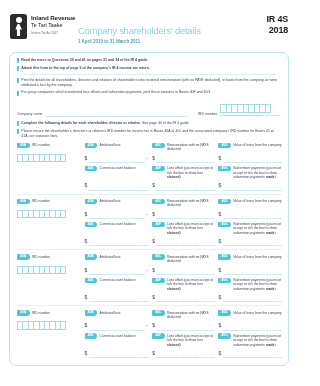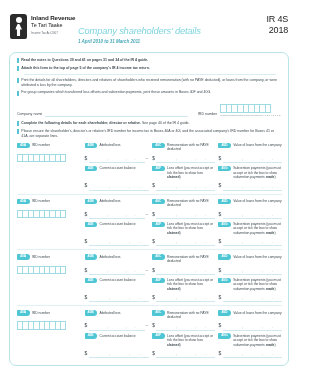--- a/index.html
+++ b/index.html
@@ -26,26 +26,26 @@
   .logo-mark:after{
     content:"";position:absolute;left:50%;top:10px;transform:translateX(-50%);
     width:7px;height:12px;background:#ffffff;
     clip-path:polygon(38% 0,62% 0,100% 46%,72% 46%,72% 100%,28% 100%,28% 46%,0 46%);
   }
   .logo-text{margin-left:4px;line-height:1;padding-top:1px;}
   .logo-l1{font-size:6.2px;font-weight:bold;color:#1d1d1d;letter-spacing:-.1px;}
   .logo-l2{font-size:5.4px;color:#1d1d1d;margin-top:1.5px;}
   .logo-l3{font-size:3px;color:#6d7378;margin-top:3.5px;letter-spacing:-.05px;}
 
-  .title-block{position:absolute;left:78px;top:26px;font-style:italic;}
+  .title-block{position:absolute;left:78px;top:26px;}
   .doc-title{font-size:9.4px;color:#7fd4de;letter-spacing:-.2px;line-height:1;}
   .doc-sub{font-size:4.6px;color:#4aa9b8;font-weight:bold;margin-top:3.5px;letter-spacing:-.05px;}
 
   .form-code{position:absolute;right:10px;top:14px;text-align:right;line-height:1.18;}
-  .form-code div{font-size:9px;font-weight:normal;color:#1d1d1d;letter-spacing:-.2px;}
+  .form-code div{font-size:9px;font-weight:bold;color:#1d1d1d;letter-spacing:-.2px;}
 
   
   .frame{
     position:absolute;left:9px;top:52px;right:9px;bottom:20px;
     border:1px solid #b9e4e9;border-radius:7px;
     box-sizing:border-box;background:#ffffff;
   }
 
   
   .notes{padding:5px 6px 0 7px;}

